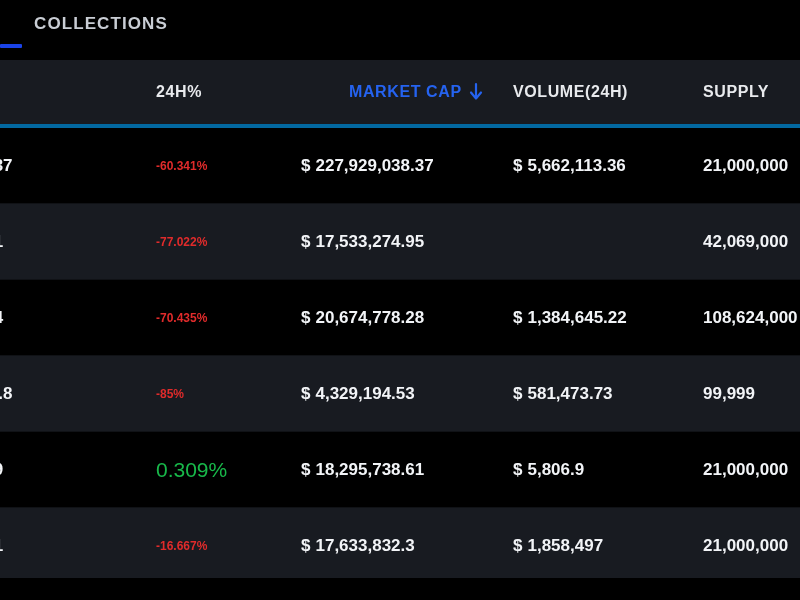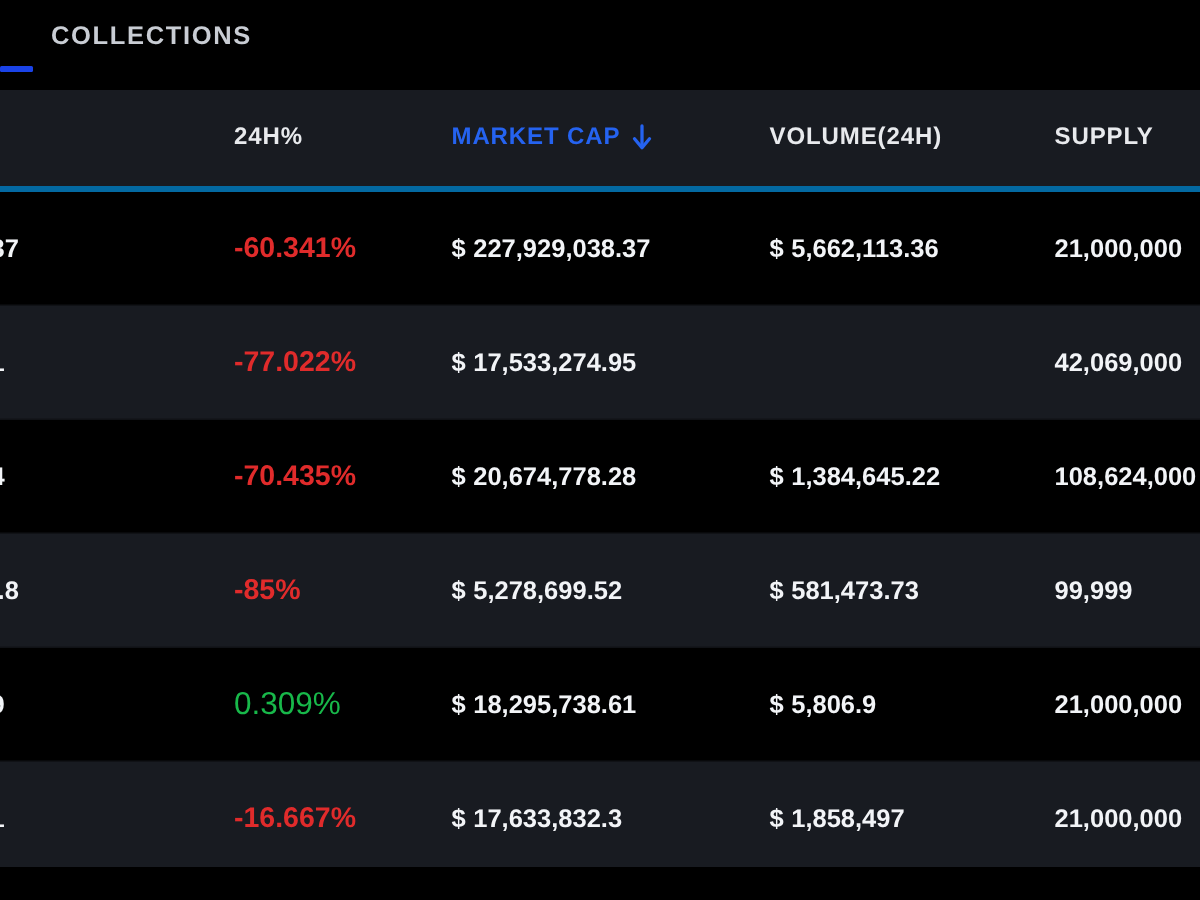--- a/index.html
+++ b/index.html
@@ -114,41 +114,42 @@
     font-weight: 700;
     letter-spacing: 0.6px;
     color: #e8eaed;
   }
 
   .head-cell.sorted {
     color: #2563f0;
     display: flex;
     align-items: center;
     gap: 6px;
+    margin-left: 48px;
   }
 
   .sort-arrow {
     display: inline-block;
     width: 16px;
     height: 20px;
     flex: 0 0 auto;
   }
 
   .data-cell {
     font-size: 17px;
     font-weight: 700;
     color: #f2f4f7;
   }
 
   .data-cell .sym {
     font-weight: 700;
     margin-right: 5px;
   }
 
-  .chg-neg { color: #e02b2b; font-weight: 700; font-size: 19px; }
+  .chg-neg { color: #e02b2b; font-weight: 700; font-size: 12px; }
   .chg-pos { color: #18b84a; font-weight: 400; font-size: 21px; }
 
   .bottom-fill {
     position: absolute;
     left: 0; top: 578px;
     width: 800px;
     height: 22px;
     background: #000000;
   }
 </style>
@@ -202,21 +203,21 @@
         <div class="row data-row row-odd">
           <div class="cell data-cell col-price">0.64</div>
           <div class="cell col-change chg-neg">-70.435%</div>
           <div class="cell data-cell col-mcap"><span class="sym">$</span><span>20,674,778.28</span></div>
           <div class="cell data-cell col-volume"><span class="sym">$</span><span>1,384,645.22</span></div>
           <div class="cell data-cell col-supply">108,624,000</div>
         </div>
         <div class="row data-row row-even">
           <div class="cell data-cell col-price">559.8</div>
           <div class="cell col-change chg-neg">-85%</div>
-          <div class="cell data-cell col-mcap"><span class="sym">$</span><span>5,278,699.52</span></div>
+          <div class="cell data-cell col-mcap"><span class="sym">$</span><span>4,329,194.53</span></div>
           <div class="cell data-cell col-volume"><span class="sym">$</span><span>581,473.73</span></div>
           <div class="cell data-cell col-supply">99,999</div>
         </div>
         <div class="row data-row row-odd">
           <div class="cell data-cell col-price">1.09</div>
           <div class="cell col-change chg-pos">0.309%</div>
           <div class="cell data-cell col-mcap"><span class="sym">$</span><span>18,295,738.61</span></div>
           <div class="cell data-cell col-volume"><span class="sym">$</span><span>5,806.9</span></div>
           <div class="cell data-cell col-supply">21,000,000</div>
         </div>

